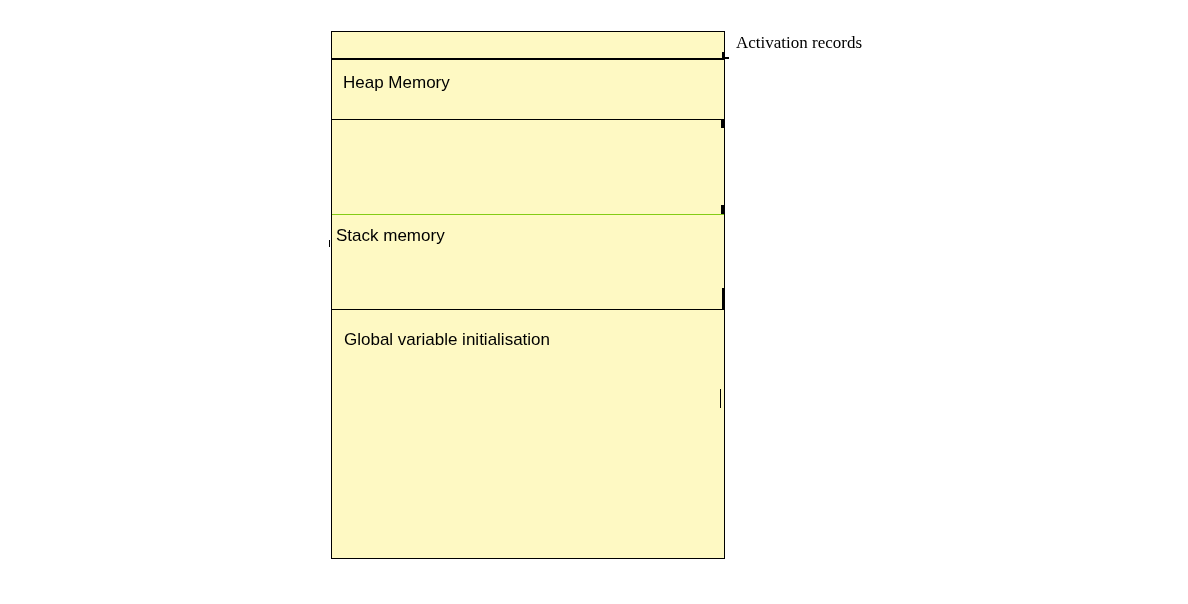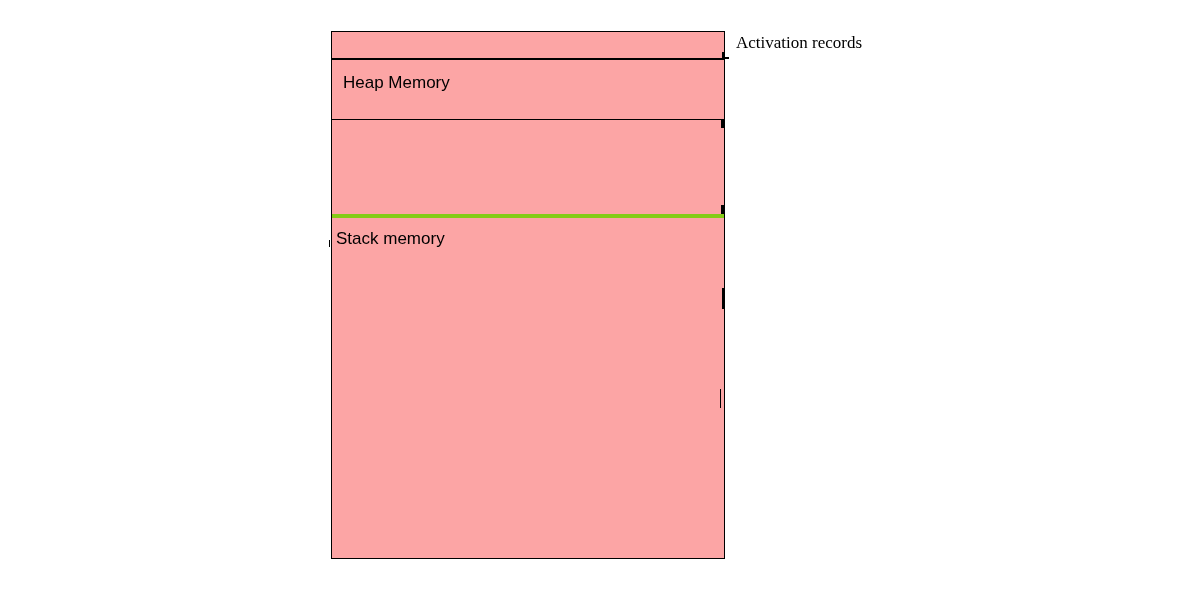--- a/index.html
+++ b/index.html
@@ -16,38 +16,38 @@
     font-family: "Liberation Sans", sans-serif;
     color: #000000;
   }
   .memstack {
     position: absolute;
     left: 331px;
     top: 31px;
     width: 392px;
     height: 526px;
     border: 1px solid #000000;
-    background: #fca5a5;
+    background: #fef9c3;
   }
   .sec {
     box-sizing: border-box;
     width: 100%;
     overflow: hidden;
   }
   .sec .lbl {
     display: block;
     font-size: 17px;
     line-height: 20px;
     white-space: nowrap;
   }
   .sec-0 { height: 26px; }
   .sec-1 { height: 61px; border-top: 2px solid #000000; }
   .sec-1 .lbl { padding: 13px 0 0 11px; }
   .sec-2 { height: 95px; border-top: 1px solid #000000; }
-  .sec-3 { height: 95px; border-top: 4px solid #84cc16; }
+  .sec-3 { height: 95px; border-top: 1px solid #84cc16; }
   .sec-3 .lbl { padding: 11px 0 0 4px; }
   .sec-4 { height: 99px; border-top: 1px solid #000000; }
   .sec-4 .lbl { padding: 20px 0 0 12px; }
   .sec-5 { height: 150px; border-top: 1px solid #000000; }
   .sec-5 .lbl { padding: 23px 0 0 11px; }
   .annotation {
     position: absolute;
     left: 736px;
     top: 33px;
     font-size: 17px;
@@ -78,20 +78,23 @@
     </div>
     <div class="sec sec-1">
       <span class="lbl">Heap Memory</span>
     </div>
     <div class="sec sec-2">
       <span class="lbl"></span>
     </div>
     <div class="sec sec-3">
       <span class="lbl">Stack memory</span>
     </div>
+    <div class="sec sec-4">
+      <span class="lbl">Global variable initialisation</span>
+    </div>
   </div>
 
   <div class="annotation">Activation records</div>
 
   <div class="artifact art-overshoot-58"></div>
   <div class="artifact art-tick-58"></div>
   <div class="artifact art-nub-119"></div>
   <div class="artifact art-nub-214"></div>
   <div class="artifact art-thick-309"></div>
   <div class="artifact art-step-408"></div>

